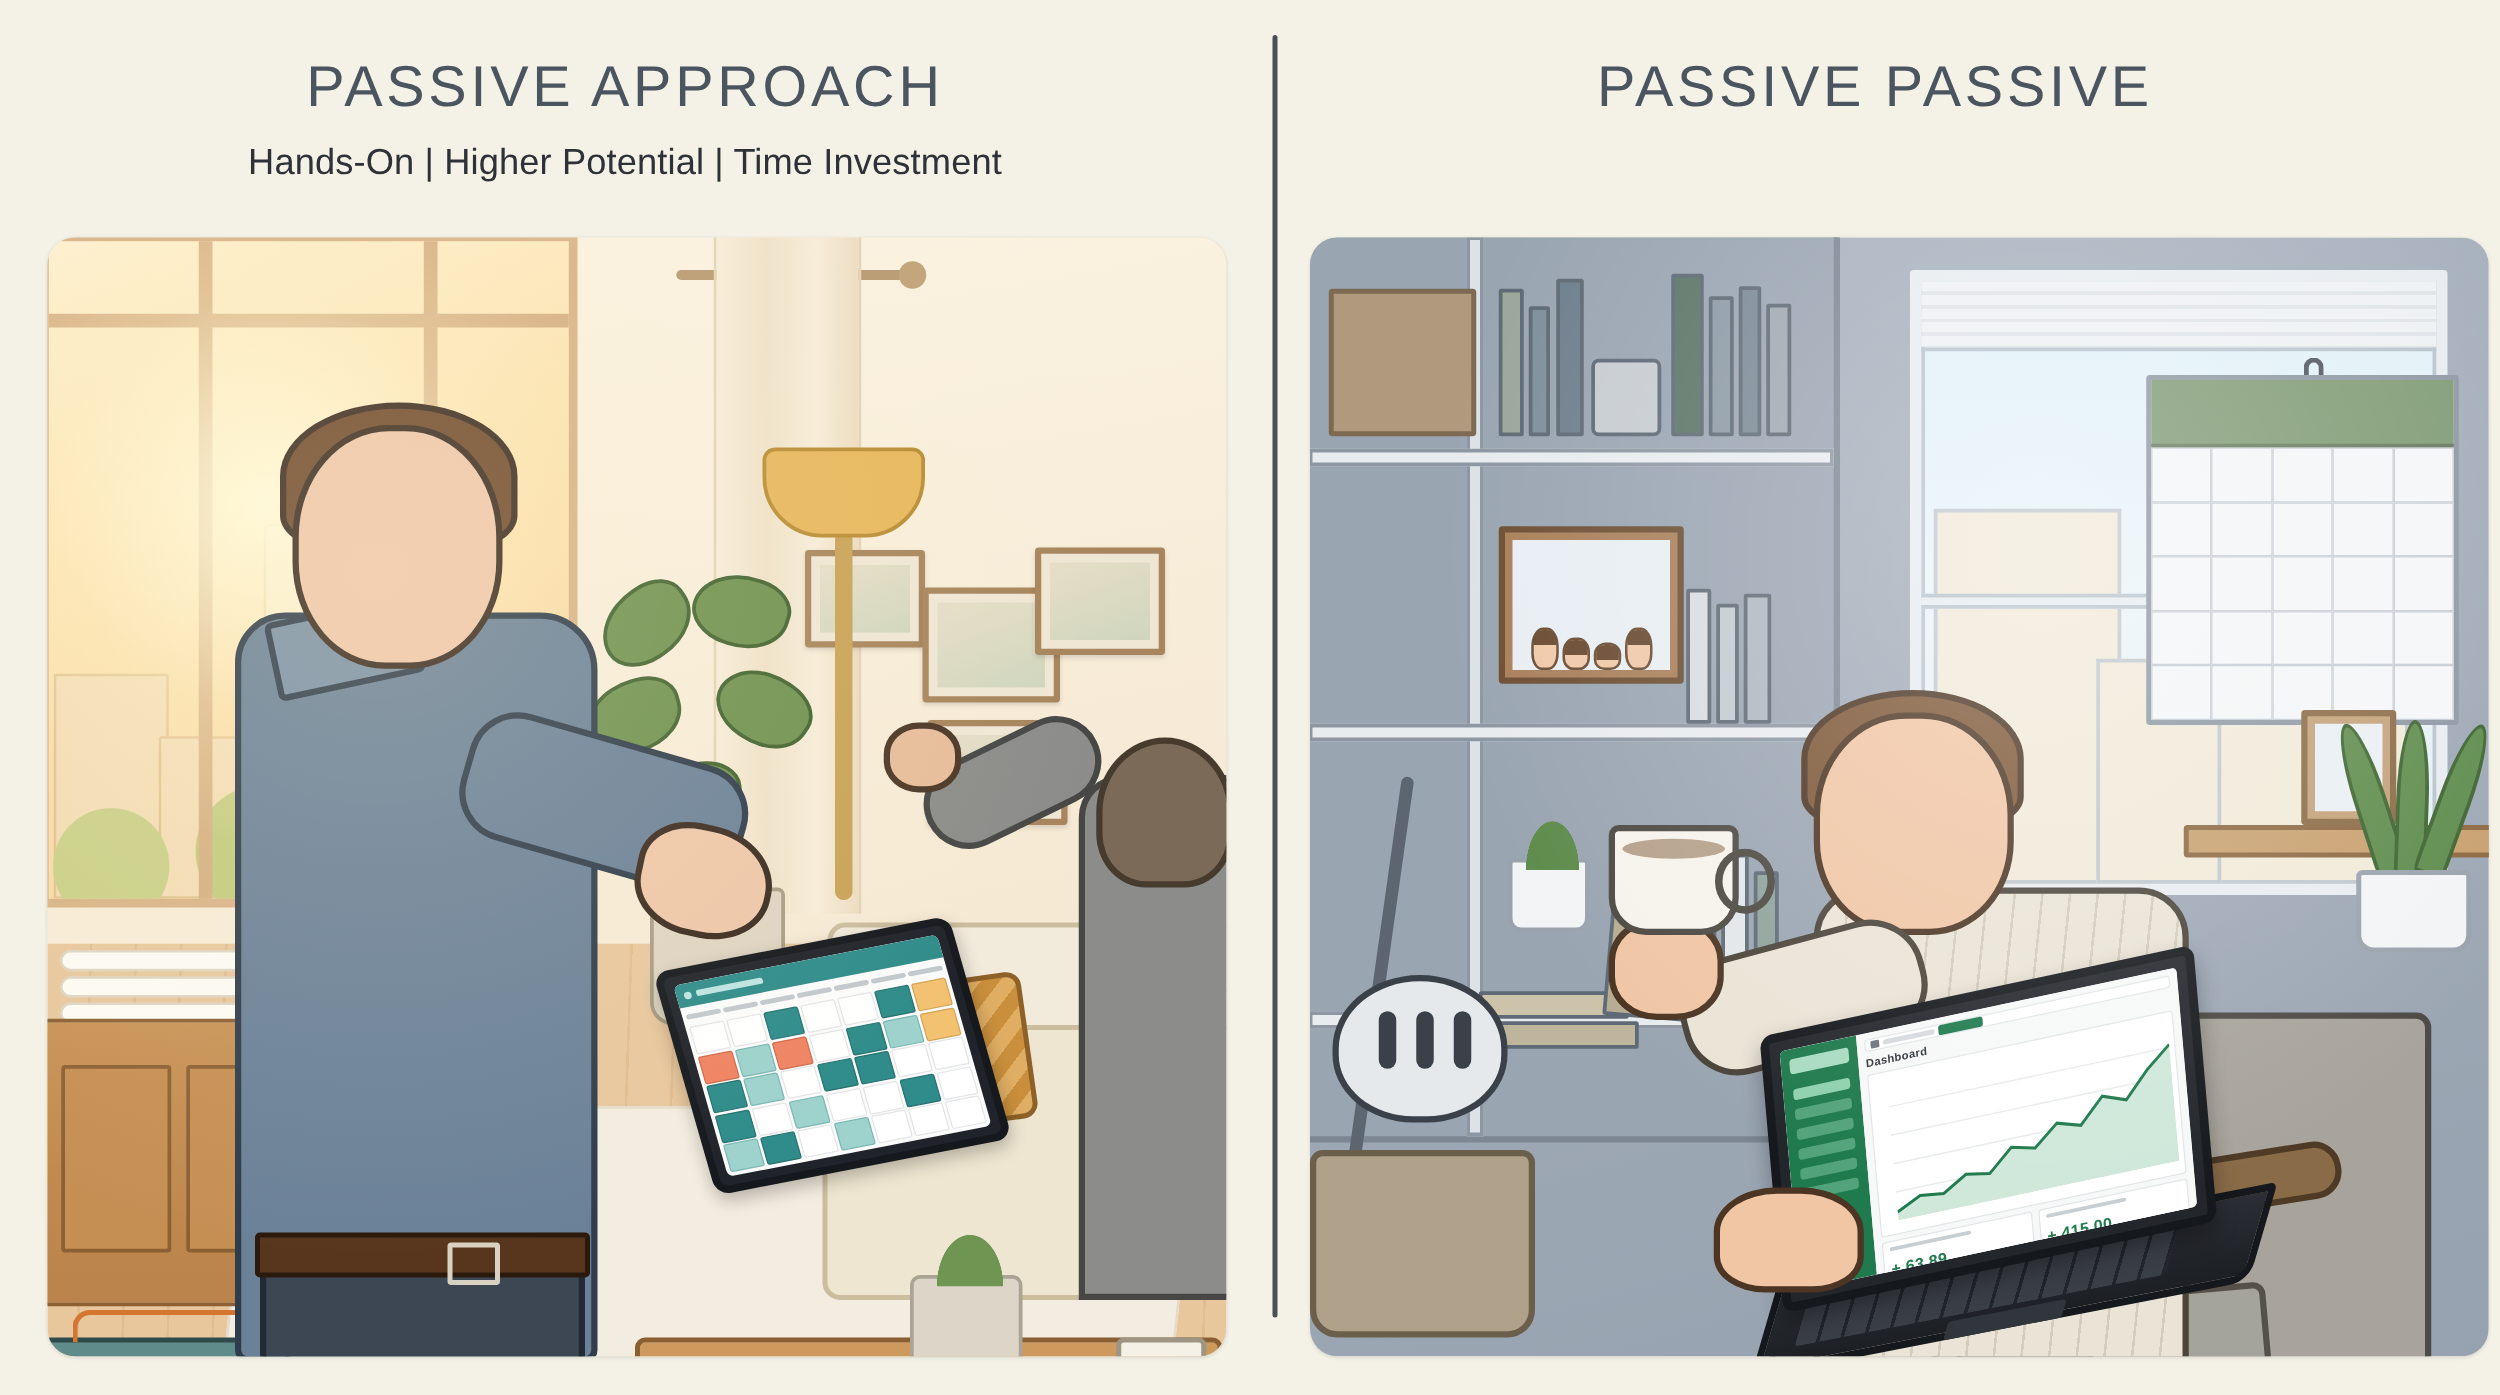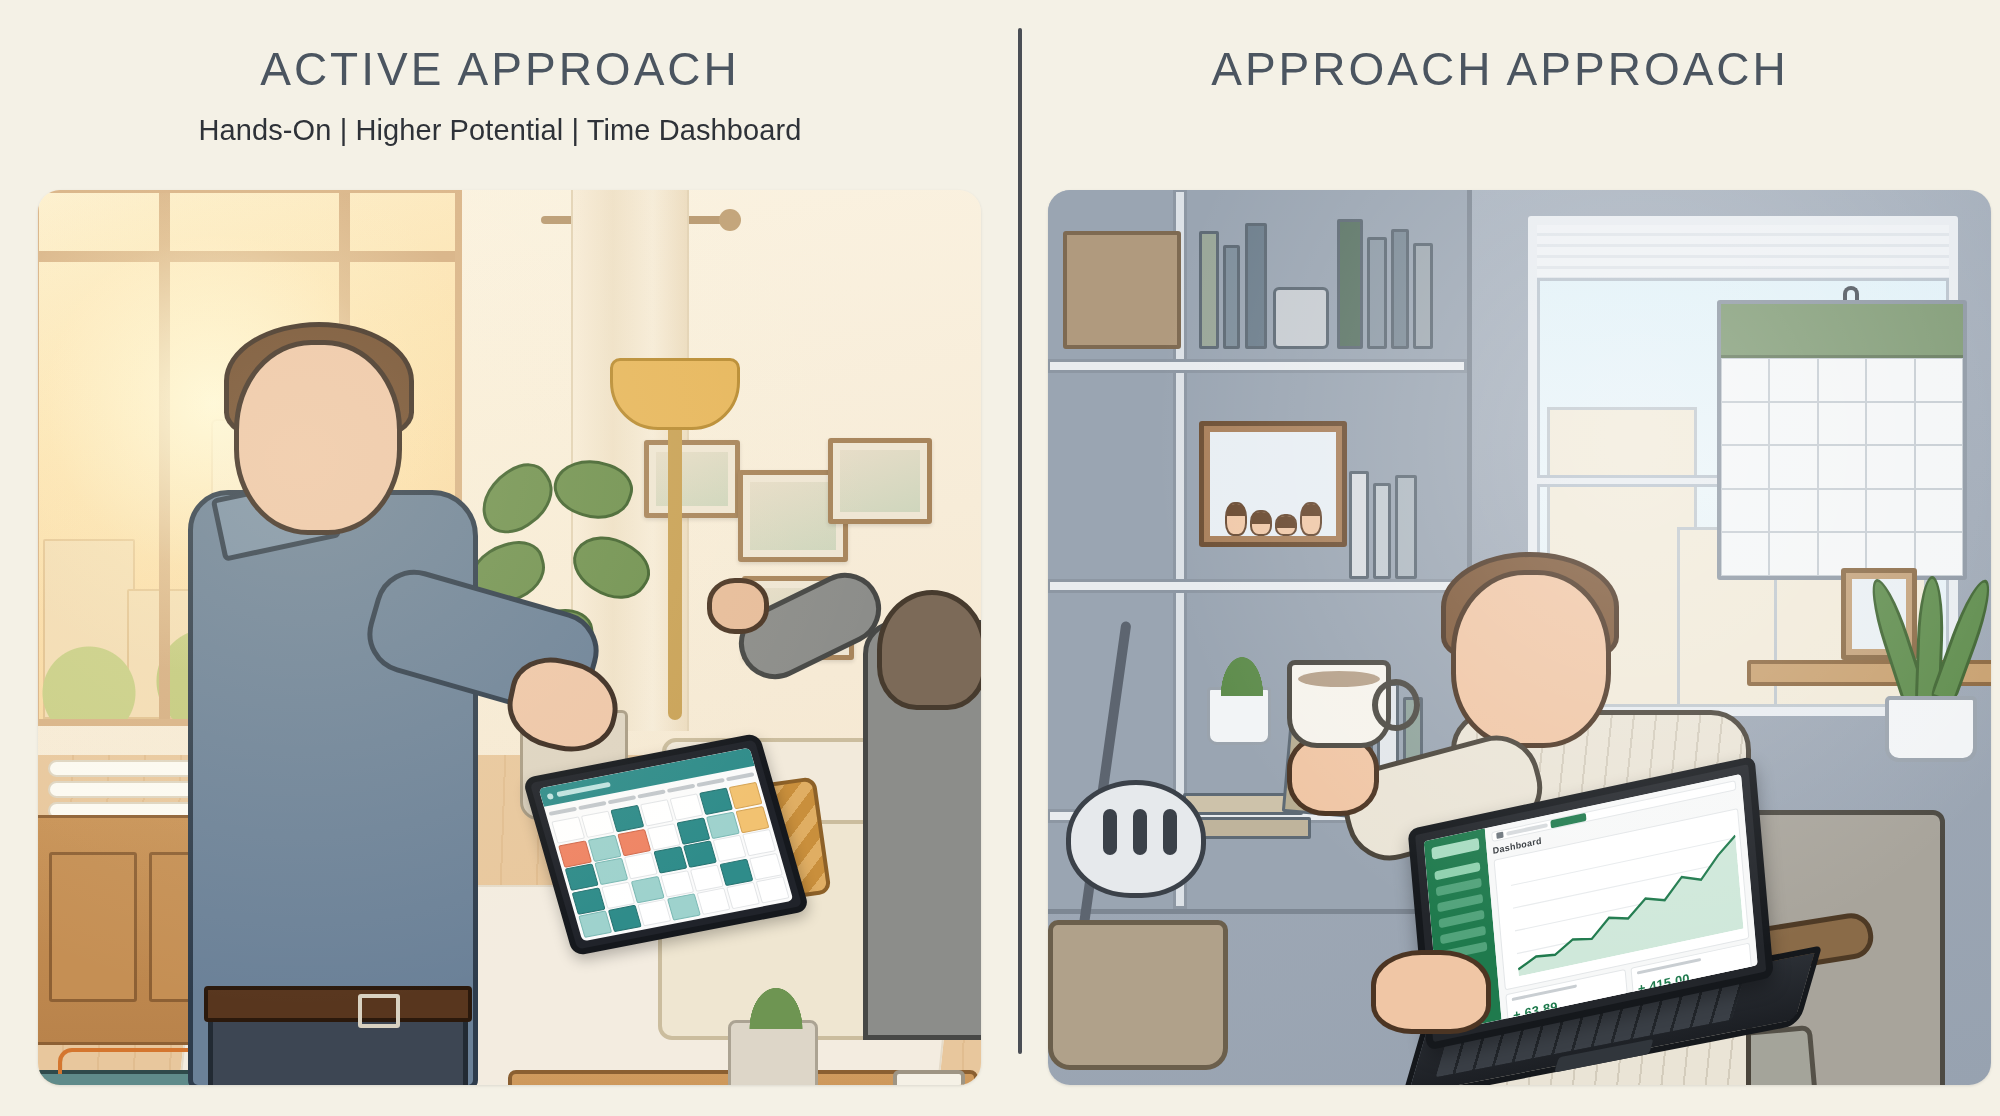--- a/index.html
+++ b/index.html
@@ -283,25 +283,25 @@
   
   .shade{position:absolute;inset:0;pointer-events:none;}
   .shade.left{background:radial-gradient(ellipse at 28% 30%,rgba(255,245,210,.22),transparent 62%);}
   .shade.right{background:radial-gradient(ellipse at 62% 28%,rgba(255,255,255,.30),transparent 58%);}
 </style>
 </head>
 <body>
 
 <div class="headers">
   <div class="col-head left">
-    <div class="col-title">ACTIVE APPROACH</div>
-    <div class="col-sub">Hands-On | Higher Potential | Time Dashboard</div>
+    <div class="col-title">PASSIVE APPROACH</div>
+    <div class="col-sub">Hands-On | Higher Potential | Time Investment</div>
   </div>
   <div class="col-head right">
-    <div class="col-title">APPROACH APPROACH</div>
+    <div class="col-title">PASSIVE PASSIVE</div>
   </div>
 </div>
 
 <div class="divider"></div>
 
 <div class="panel left">
   <div class="scene">
     <div class="l-wall"></div>
 
     <div class="l-window">

